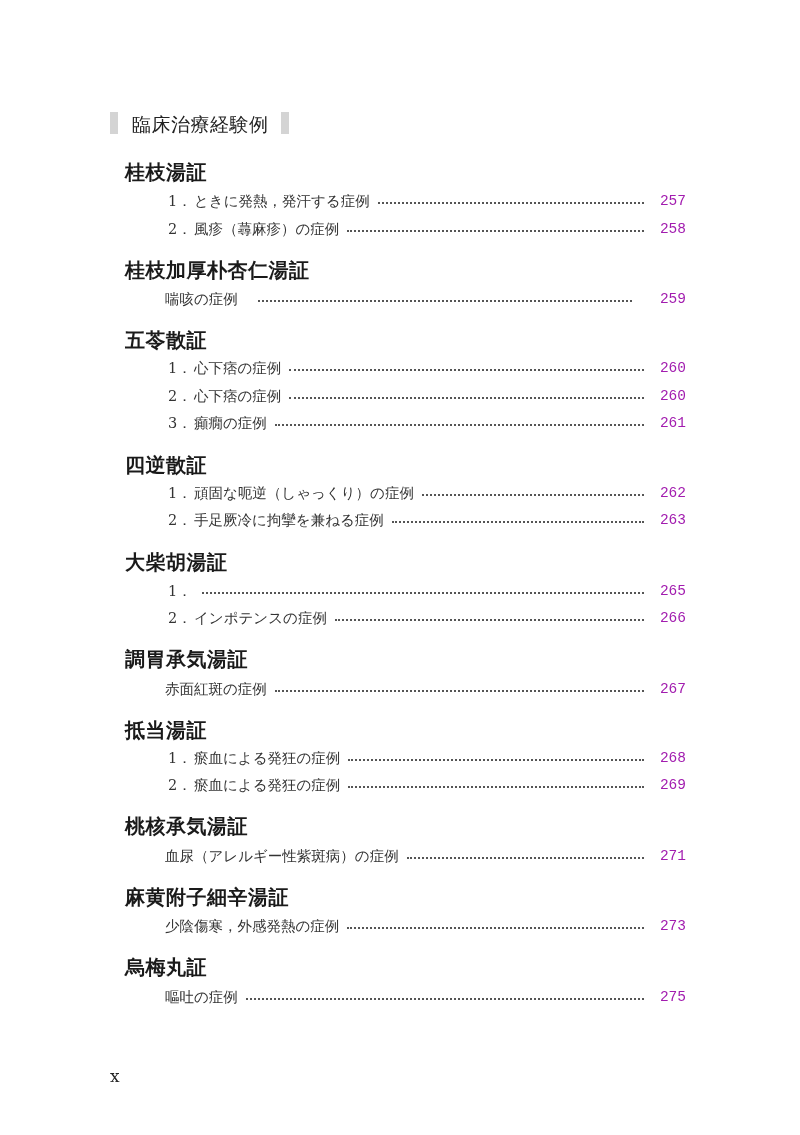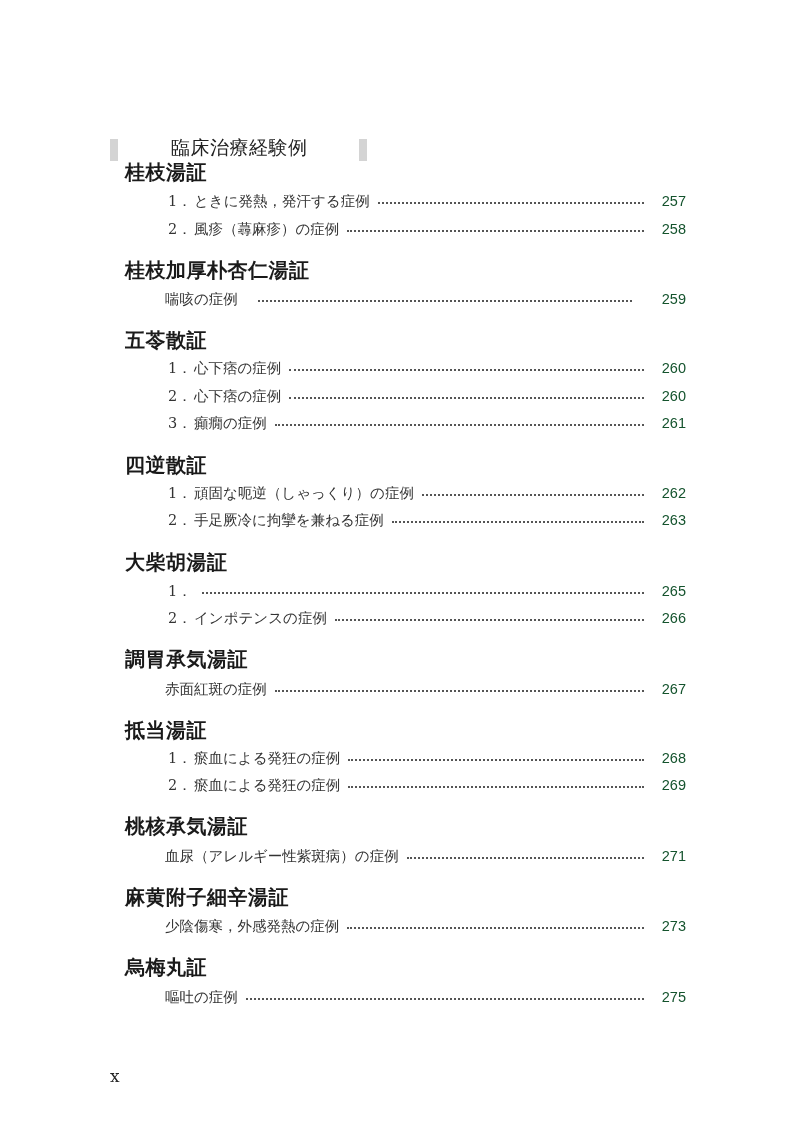--- a/index.html
+++ b/index.html
@@ -1,25 +1,25 @@
 <!DOCTYPE html>
 <html><head>
 <meta charset="utf-8">
 <style>
   html, body { margin: 0; padding: 0; background: #ffffff; }
   body { width: 800px; height: 1135px; position: relative; overflow: hidden; color: #222; font-family: "DejaVu Serif", "Liberation Serif", serif; }
-  .page-header { position: absolute; left: 110px; top: 135px; height: 26px; display: flex; align-items: flex-end; gap: 39px; }
+  .page-header { position: absolute; left: 110px; top: 112px; height: 26px; display: flex; align-items: flex-start; }
   .hbar { width: 8px; height: 22px; background: #d4d4d4; }
   .header-title { font-family: "DejaVu Sans", "Liberation Sans", sans-serif; font-size: 19px; color: #222; margin: 0 12px 0 14px; letter-spacing: 0.5px; }
   .section-title { position: absolute; left: 125px; font-size: 20px; font-weight: 600; color: #1a1a1a; line-height: 24px; letter-spacing: 0.5px; }
   .entry { position: absolute; right: 114px; height: 20px; display: flex; align-items: center; font-size: 14.5px; color: #333; line-height: 20px; }
   .entry .num { display: inline-block; width: 26px; }
   .entry .label { white-space: nowrap; }
   .entry .leader { flex: 1; border-bottom: 2px dotted #555; height: 0; margin: 0 8px 0 8px; position: relative; top: 2px; }
-  .entry .page { font-family: Liberation Sans, sans-serif; font-size: 14.5px; color: #14532d; width: 28px; text-align: right; margin-left: 6px; }
+  .entry .page { font-family: Liberation Mono, monospace; font-size: 14.5px; color: #a21caf; width: 28px; text-align: right; margin-left: 6px; }
   .folio { position: absolute; left: 110px; top: 1066px; font-size: 17px; color: #222; }
 </style>
 </head>
 <body>
 
 <div class="page-header">
   <span class="hbar"></span>
   <span class="header-title">臨床治療経験例</span>
   <span class="hbar"></span>
 </div>

